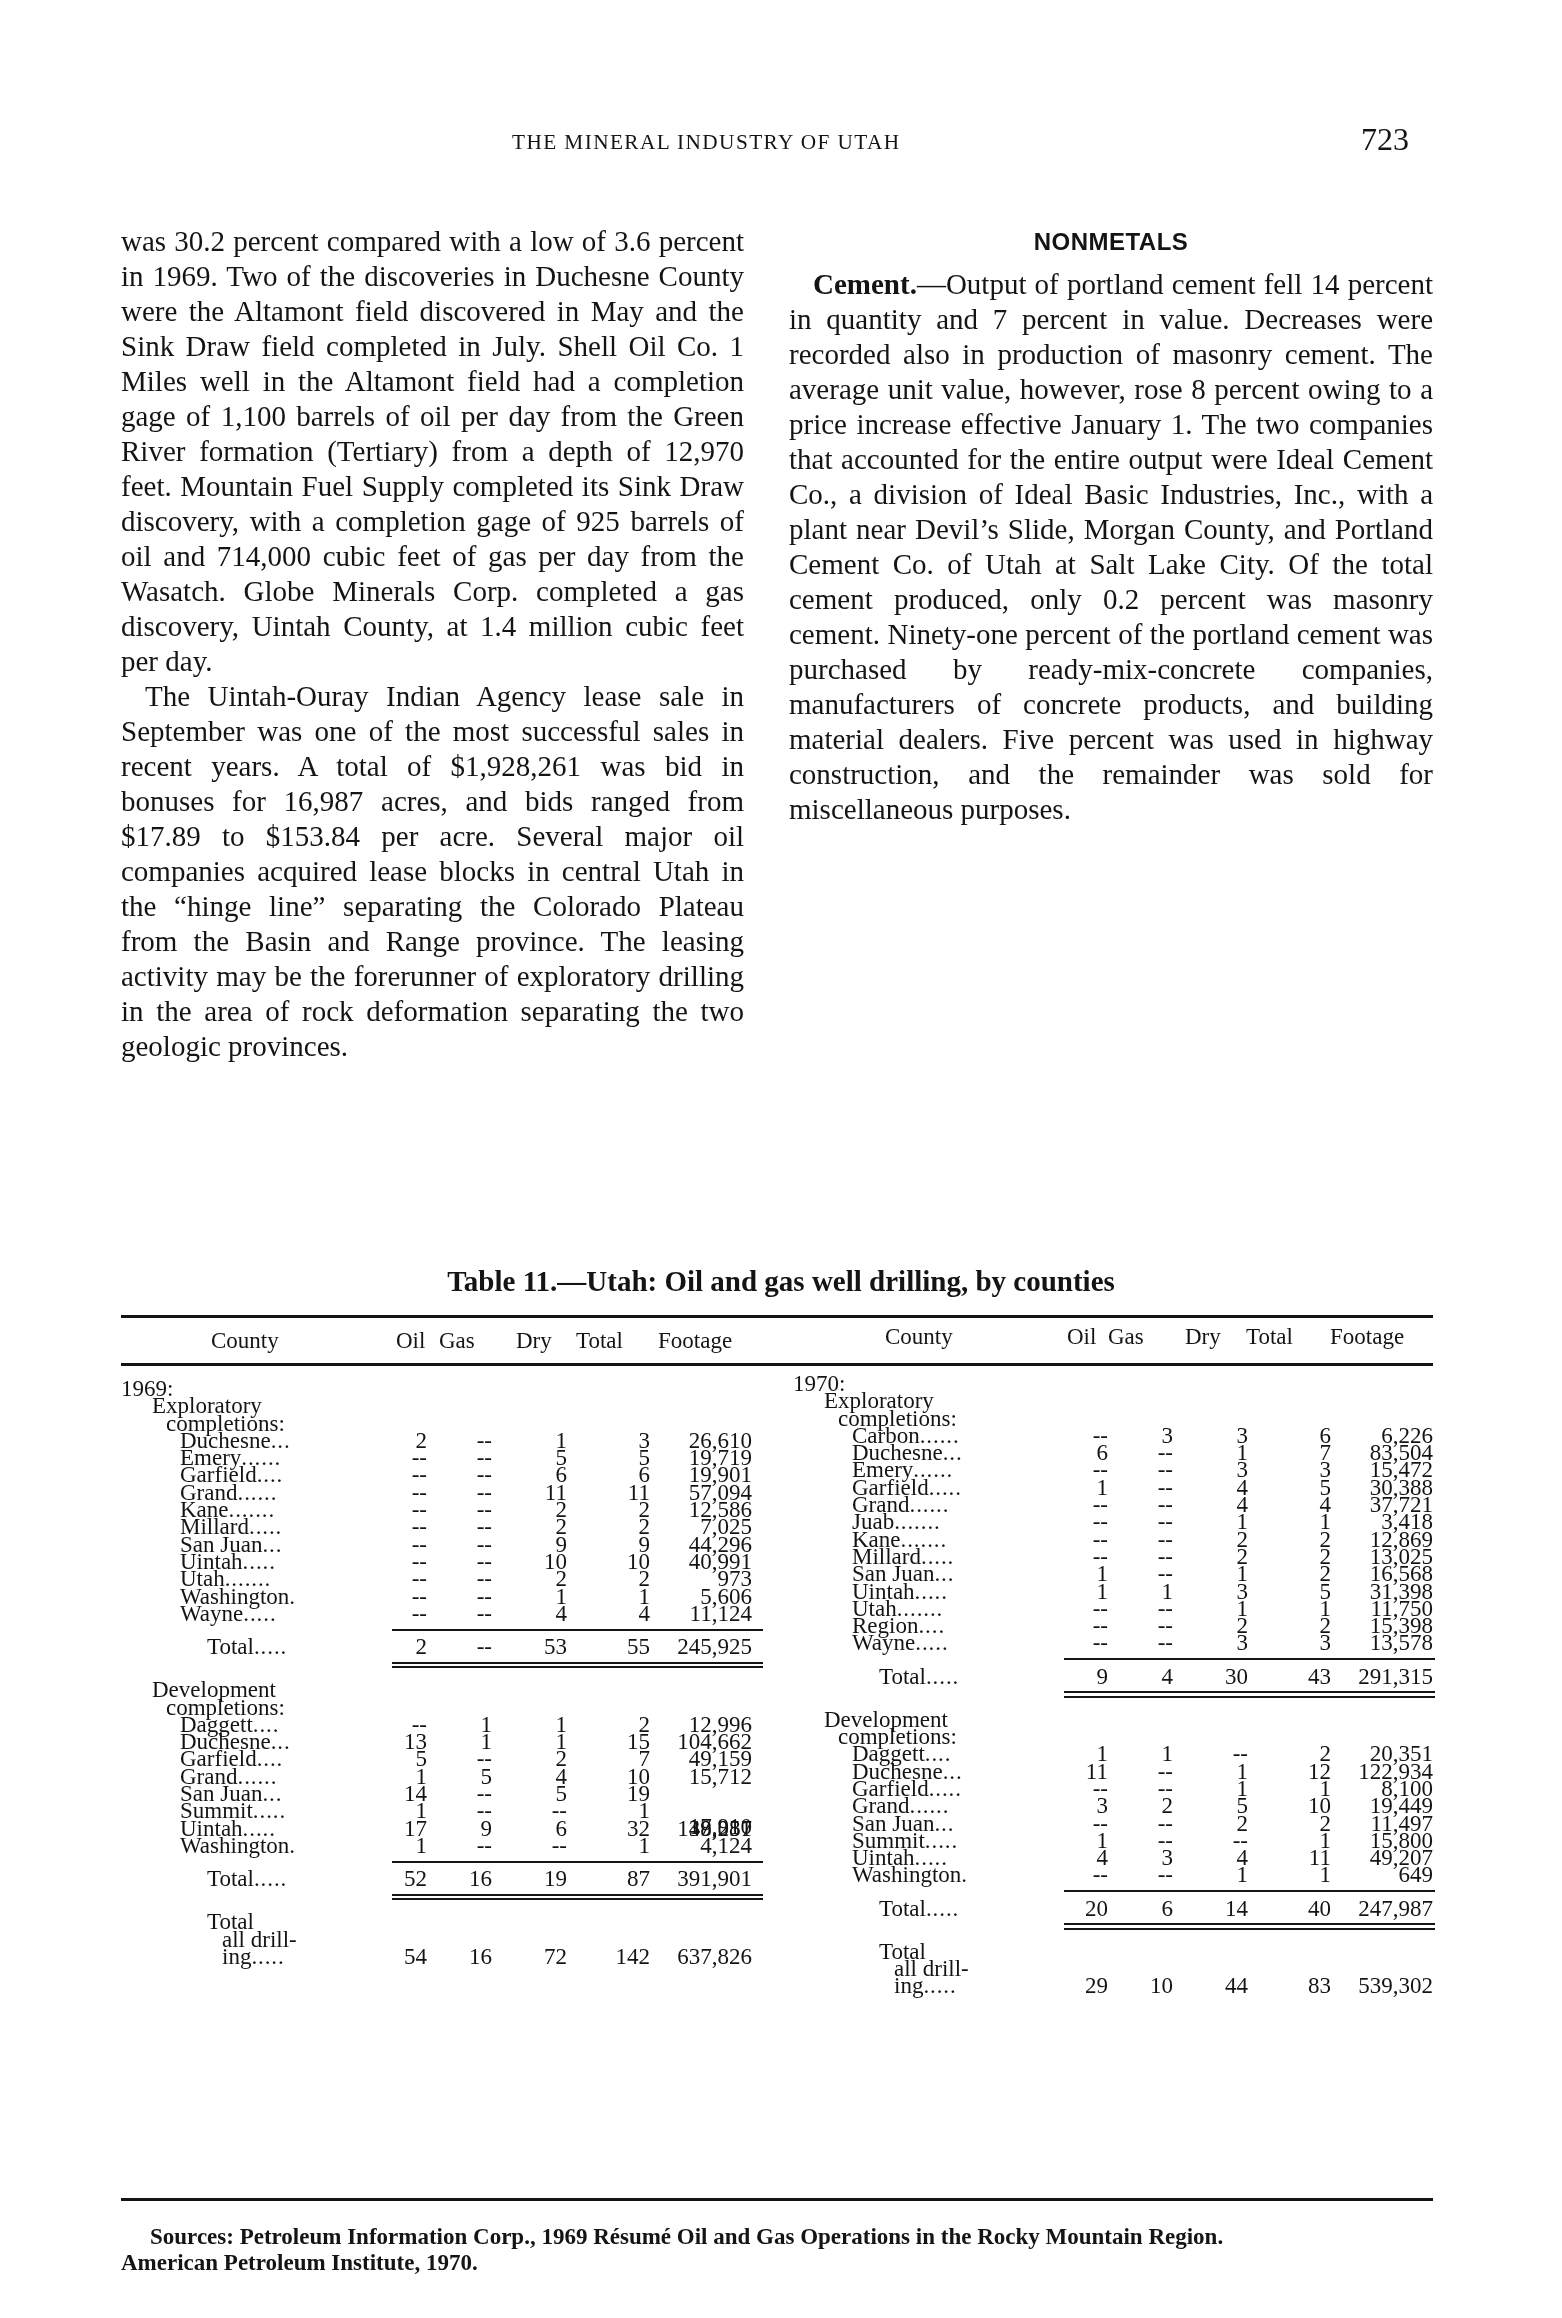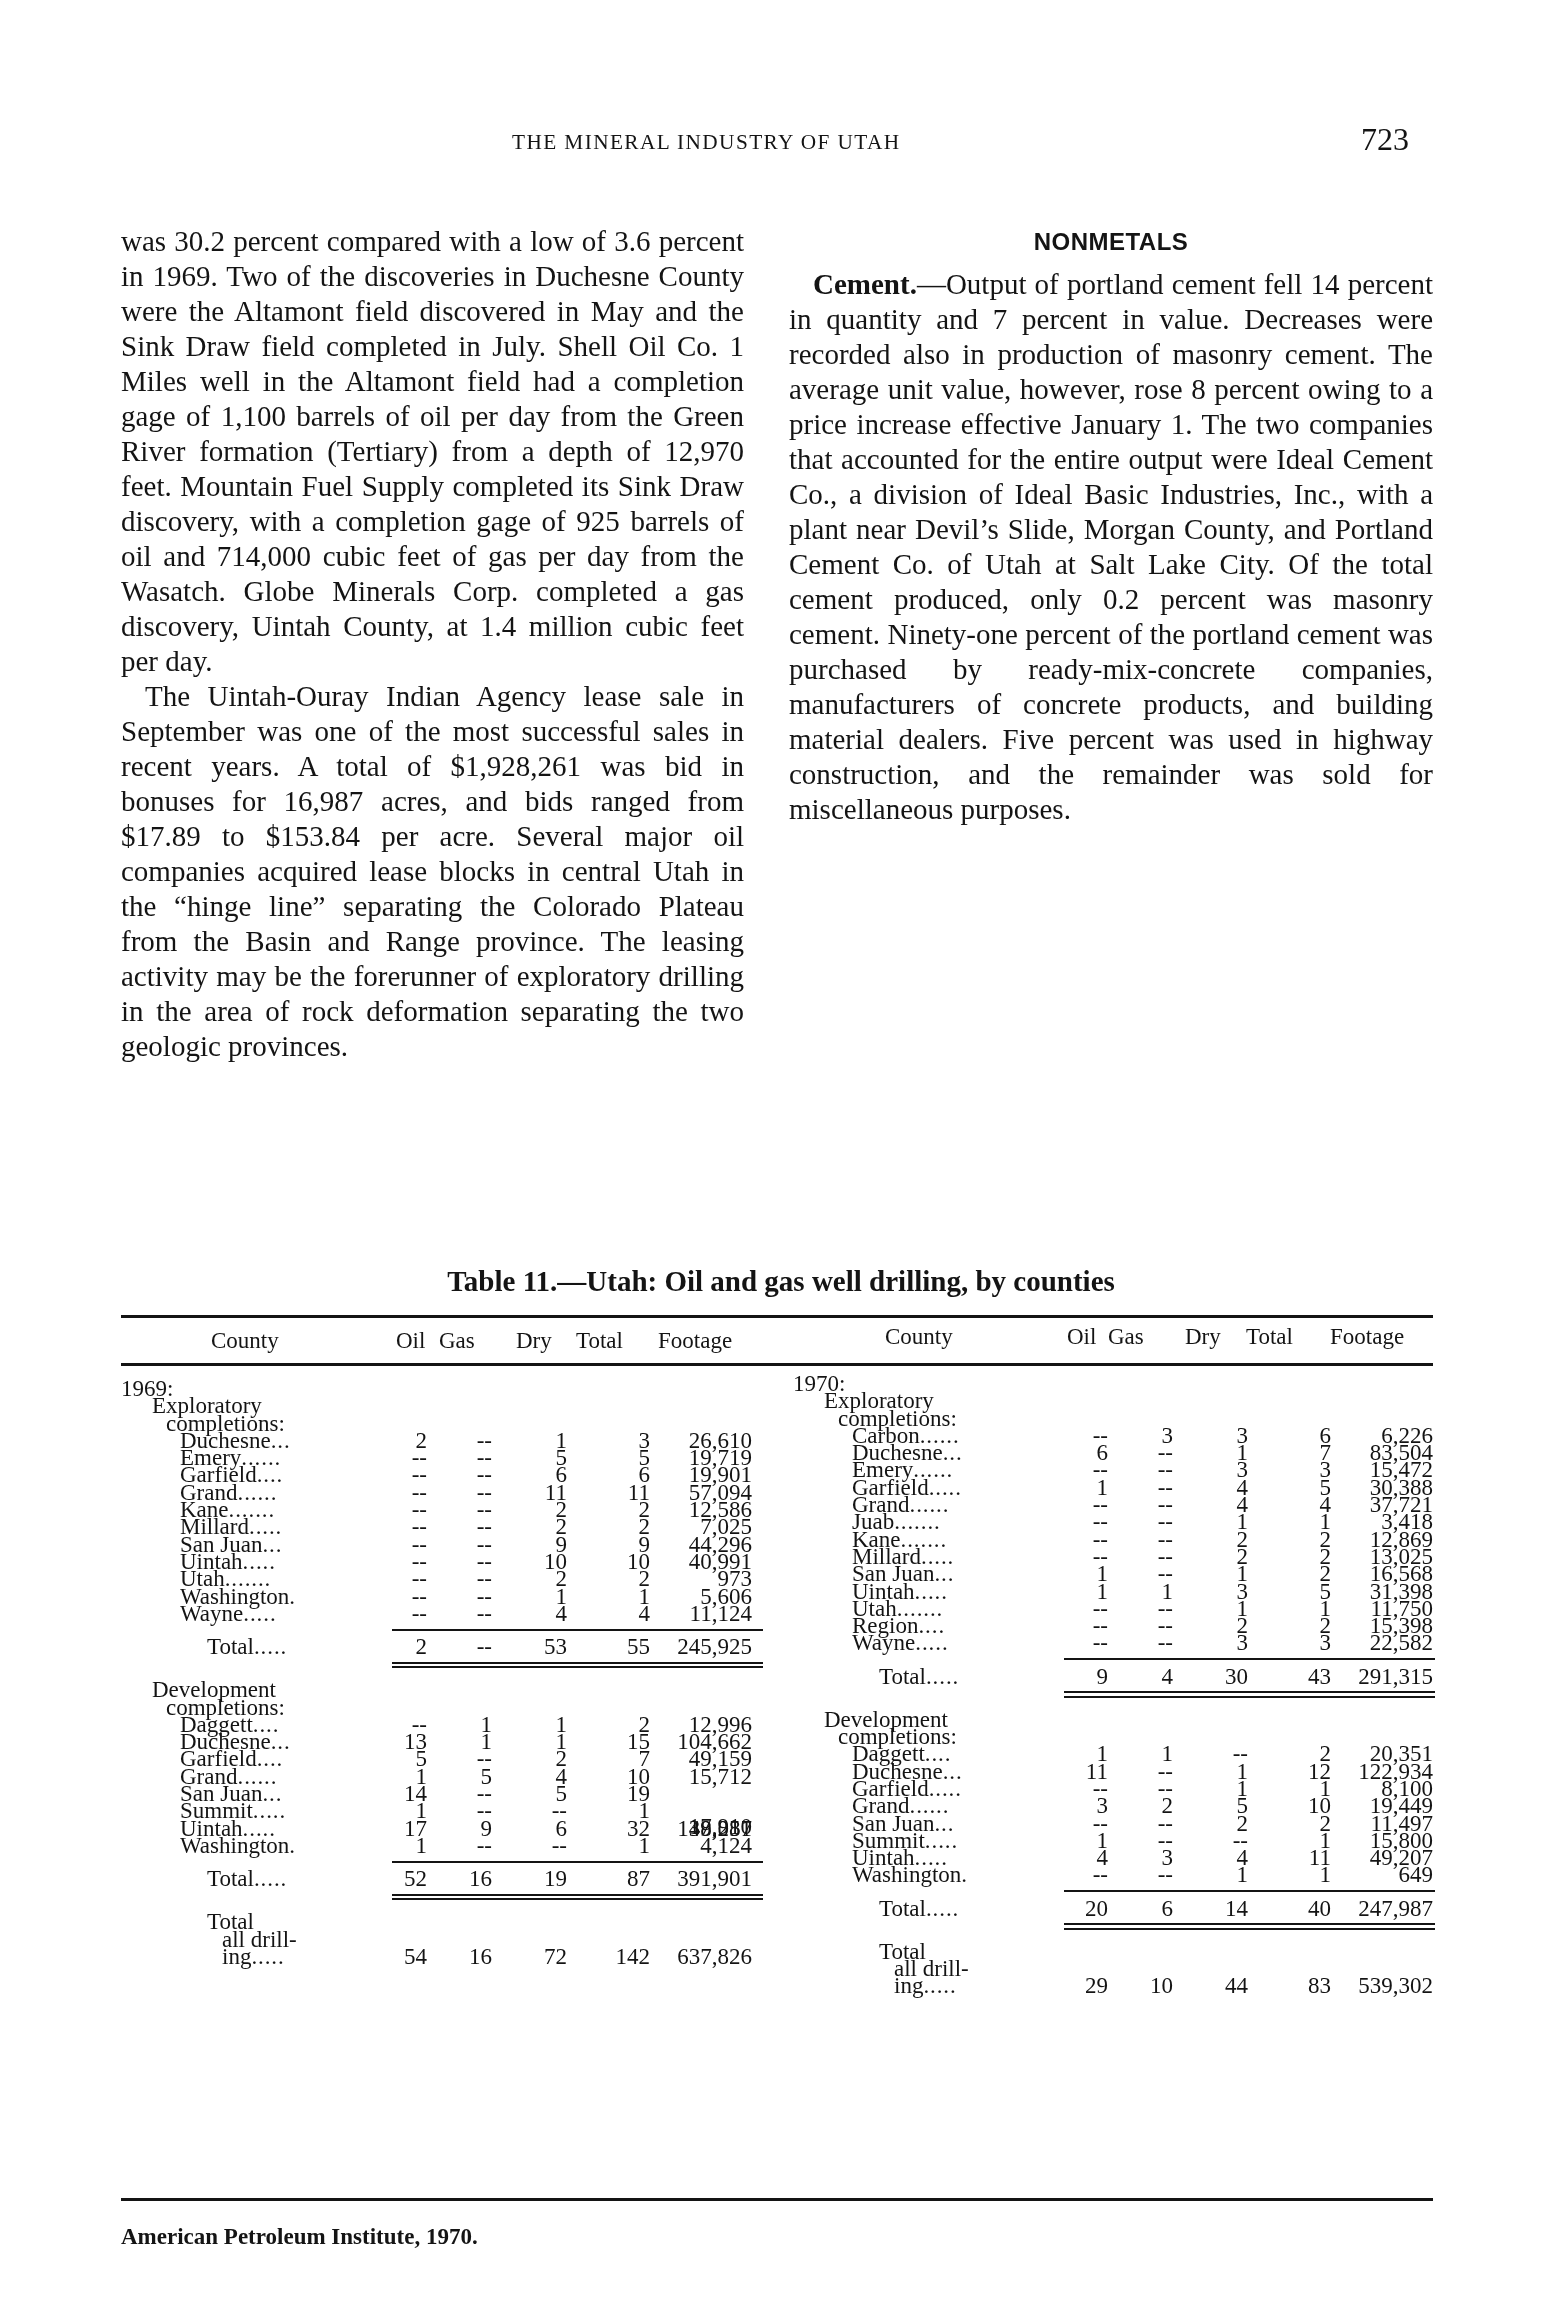--- a/index.html
+++ b/index.html
@@ -416,21 +416,21 @@
       <span class="num" style="right: 185px;">2</span>
       <span class="num" style="right: 102px;">2</span>
       <span class="num" style="right: 0px;">15,398</span>
     </div>
     <div class="row">
       <span class="lbl" style="left: 59px;"><span>Wayne</span><span class="dots">.....</span></span>
       <span class="num" style="right: 325px;">--</span>
       <span class="num" style="right: 260px;">--</span>
       <span class="num" style="right: 185px;">3</span>
       <span class="num" style="right: 102px;">3</span>
-      <span class="num" style="right: 0px;">22,582</span>
+      <span class="num" style="right: 0px;">13,578</span>
     </div>
     <div style="height: 2.8px;"></div>
     <div style="position: relative; height: 9.3px;">
       <div style="position: absolute; left: 271px; width: 371px; height: 1.9px; background: rgb(20, 20, 20); top: 3.7px;"></div>
     </div>
     <div style="height: 3.7px;"></div>
     <div class="row">
       <span class="lbl" style="left: 86px;"><span>Total</span><span class="dots">.....</span></span>
       <span class="num" style="right: 325px;">9</span>
       <span class="num" style="right: 260px;">4</span>
@@ -544,15 +544,16 @@
       <span class="num" style="right: 325px;">29</span>
       <span class="num" style="right: 260px;">10</span>
       <span class="num" style="right: 185px;">44</span>
       <span class="num" style="right: 102px;">83</span>
       <span class="num" style="right: 0px;">539,302</span>
     </div>
   </div>
 
 <div class="rule thick" style="top:2198px;left:121px;width:1312px;"></div>
 <div class="sources">
+  <div class="first">Sources: Petroleum Information Corp., 1969 Résumé Oil and Gas Operations in the Rocky Mountain Region.</div>
   <div>American Petroleum Institute, 1970.</div>
 </div>
 
 
 </body></html>

